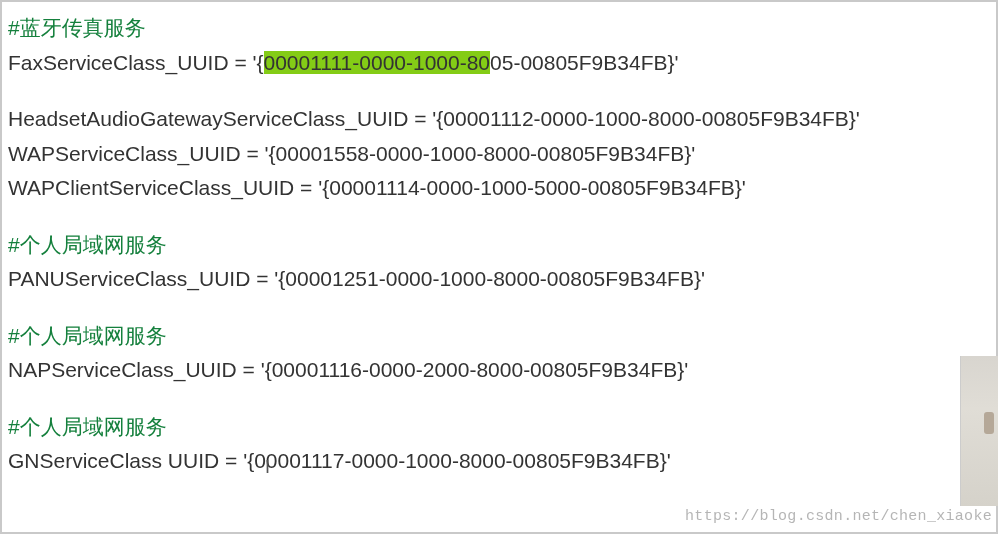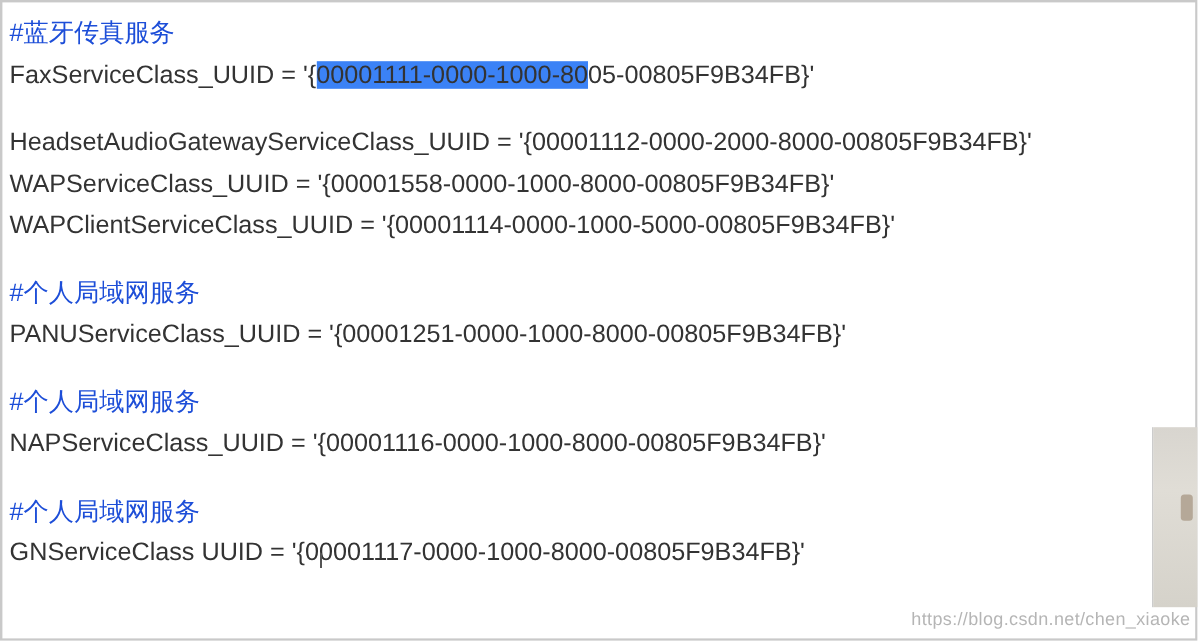--- a/index.html
+++ b/index.html
@@ -17,45 +17,45 @@
       position: relative;
       width: 998px;
       height: 534px;
       overflow: hidden;
     }
     .line {
       white-space: nowrap;
       margin-bottom: 3px;
     }
     .comment {
-      color: #1d4ed8;
+      color: #15803d;
     }
     .code {
       color: #333;
     }
     .highlight {
-      background: #3b82f6;
+      background: #84cc16;
     }
     .blank {
       height: 22px;
     }
     .cursor {
       position: absolute;
       left: 265px;
       top: 454px;
       font-size: 18px;
       color: #555;
     }
     .watermark {
       position: absolute;
       right: 6px;
       bottom: 6px;
       font-size: 15px;
       color: rgba(120,120,120,0.55);
-      font-family: Liberation Sans, sans-serif;
+      font-family: Liberation Mono, monospace;
       letter-spacing: 0.3px;
       margin-left: 48px;
     }
     .side-image {
       position: absolute;
       right: 0;
       bottom: 28px;
       width: 38px;
       height: 150px;
       background: linear-gradient(180deg, #d8d5cf 0%, #e0ddd6 35%, #d5d2ca 100%);
@@ -83,33 +83,33 @@
 
 <div class="border-frame"></div>
 
 <div class="line comment">#蓝牙传真服务</div>
 <div class="line code">
   <span>FaxServiceClass_UUID = '{</span><span class="highlight">00001111-0000-1000-80</span><span>05-00805F9B34FB}'</span>
 </div>
 
 <div class="blank"></div>
 
-<div class="line code">HeadsetAudioGatewayServiceClass_UUID = '{00001112-0000-2000-8000-00805F9B34FB}'</div>
+<div class="line code">HeadsetAudioGatewayServiceClass_UUID = '{00001112-0000-1000-8000-00805F9B34FB}'</div>
 <div class="line code">WAPServiceClass_UUID = '{00001558-0000-1000-8000-00805F9B34FB}'</div>
 <div class="line code">WAPClientServiceClass_UUID = '{00001114-0000-1000-5000-00805F9B34FB}'</div>
 
 <div class="blank"></div>
 
 <div class="line comment">#个人局域网服务</div>
 <div class="line code">PANUServiceClass_UUID = '{00001251-0000-1000-8000-00805F9B34FB}'</div>
 
 <div class="blank"></div>
 
 <div class="line comment">#个人局域网服务</div>
-<div class="line code">NAPServiceClass_UUID = '{00001116-0000-1000-8000-00805F9B34FB}'</div>
+<div class="line code">NAPServiceClass_UUID = '{00001116-0000-2000-8000-00805F9B34FB}'</div>
 
 <div class="blank"></div>
 
 <div class="line comment">#个人局域网服务</div>
 <div class="line code">GNServiceClass UUID = '{00001117-0000-1000-8000-00805F9B34FB}'</div>
 
 <div class="cursor">I</div>
 
 <div class="side-image"></div>
 

